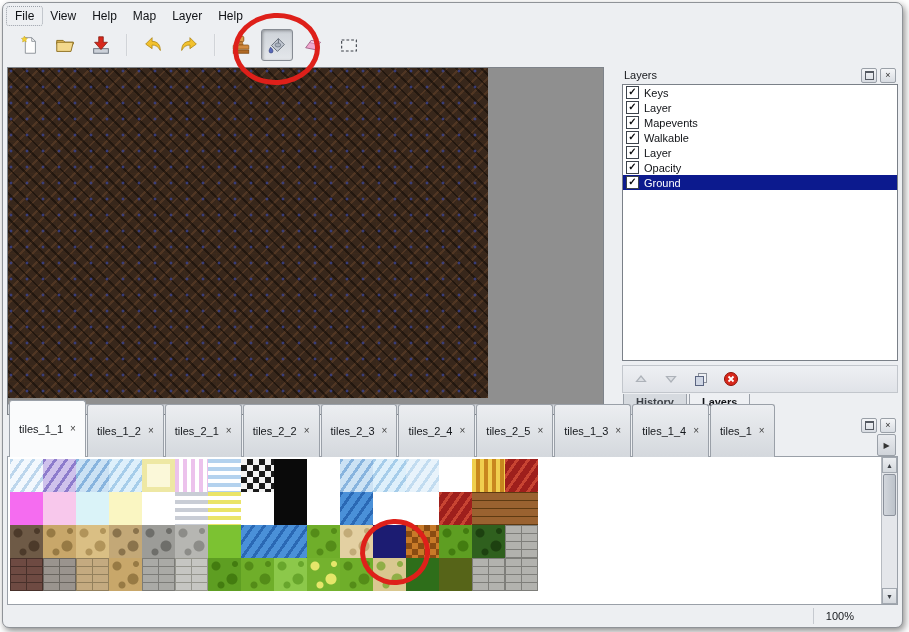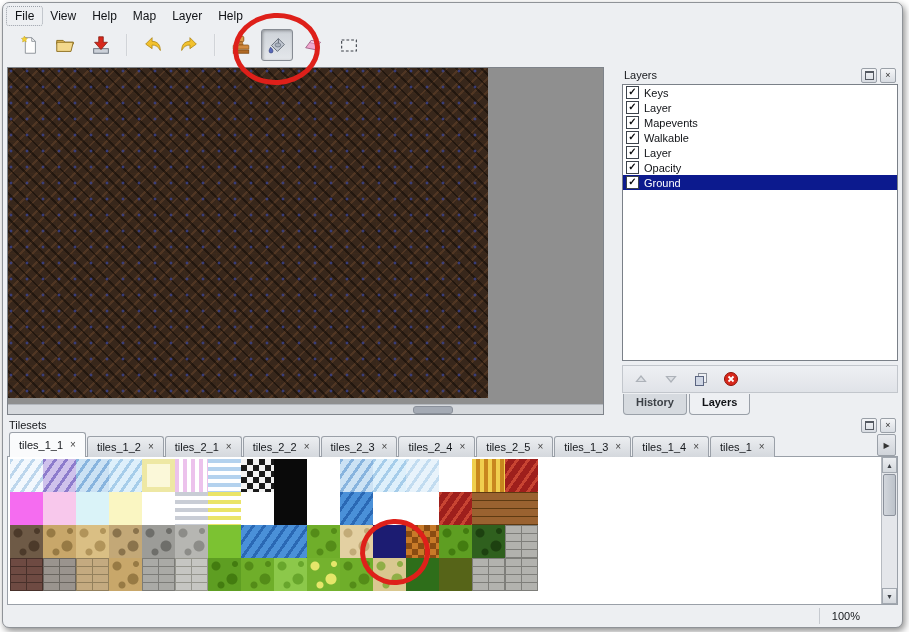--- a/index.html
+++ b/index.html
@@ -62,42 +62,42 @@
 
   .panel-tabs{height:21px;display:flex;padding-left:1px;flex:none;margin-top:1px;}
   .panel-tab{font-size:11px;padding:2px 12px 3px;border:1px solid #9aa0a8;border-top:none;border-radius:0 0 4px 4px;
     background:#d6dadf;color:#3c4046;margin-right:2px;font-weight:bold;}
   .panel-tab.active{background:#eef0f3;color:#101216;}
 
   
   .tilesets-panel{height:188px;margin:0 4px;display:flex;flex-direction:column;flex:none;}
   .ts-tabs{height:24px;display:flex;align-items:flex-end;padding:0 2px;position:relative;z-index:2;flex:none;}
   .ts-tablist{display:flex;align-items:flex-end;}
-  .ts-tab{height:20px;display:flex;align-items:center;gap:7px;padding:0 9px;font-size:11px;color:#15181c;
+  .ts-tab{height:20px;display:flex;align-items:center;gap:7px;padding:16px 9px;font-size:11px;color:#15181c;
     background:linear-gradient(#eceef1,#d4d8dd);border:1px solid #9aa0a8;border-bottom:none;border-radius:3px 3px 0 0;
     margin-right:1px;white-space:nowrap;}
   .ts-tab.active{height:24px;background:#fafbfc;}
   .ts-tab.truncated{max-width:52px;overflow:hidden;}
   .tab-x{font-size:10px;color:#444;line-height:1;}
   .ts-scroll-btn{margin-left:auto;width:17px;height:20px;border:1px solid #9aa0a8;background:linear-gradient(#e8eaee,#d0d4da);
     display:flex;align-items:center;justify-content:center;font-size:8px;color:#333;border-radius:2px;margin-bottom:1px;}
 
   .ts-content{flex:1;background:#ffffff;border:1px solid #9aa0a8;margin-top:-1px;position:relative;overflow:hidden;z-index:1;}
   .tile-grid{position:absolute;left:2px;top:2px;display:grid;grid-template-columns:repeat(16,33px);grid-auto-rows:33px;}
   .tile{width:33px;height:33px;}
 
   .vscroll{position:absolute;right:0;top:0;bottom:0;width:15px;background:#e4e6ea;border-left:1px solid #b6bac0;display:flex;flex-direction:column;}
   .vs-btn{height:14px;flex:none;background:linear-gradient(#eceef1,#d4d8dd);border:1px solid #a2a8b0;font-size:7px;
     display:flex;align-items:center;justify-content:center;color:#3c4046;}
   .vs-track{flex:1;position:relative;}
   .vs-handle{position:absolute;left:1px;right:1px;top:1px;height:40px;background:linear-gradient(90deg,#d2d6dc,#bcc2ca);
     border:1px solid #8c929c;border-radius:2px;}
 
   
-  .statusbar{height:22px;display:flex;align-items:center;justify-content:flex-end;padding:0 8px;font-size:11px;color:#15181c;flex:none;}
+  .statusbar{height:22px;display:flex;align-items:center;justify-content:flex-end;padding:0 14px;font-size:11px;color:#15181c;flex:none;}
   .zoom-cell{padding:2px 12px;margin-right:22px;border-left:1px solid #c6cad0;}
 
   
   .annotation{position:absolute;border:5px solid #de201a;border-radius:50%;pointer-events:none;z-index:60;}
   #circle-toolbar{left:233px;top:13px;width:77px;height:62px;transform:rotate(-4deg);}
   #circle-tile{left:360px;top:519px;width:60px;height:56px;transform:rotate(-3deg);}
 
   .icon svg{display:block;}
 </style>
 </head>

